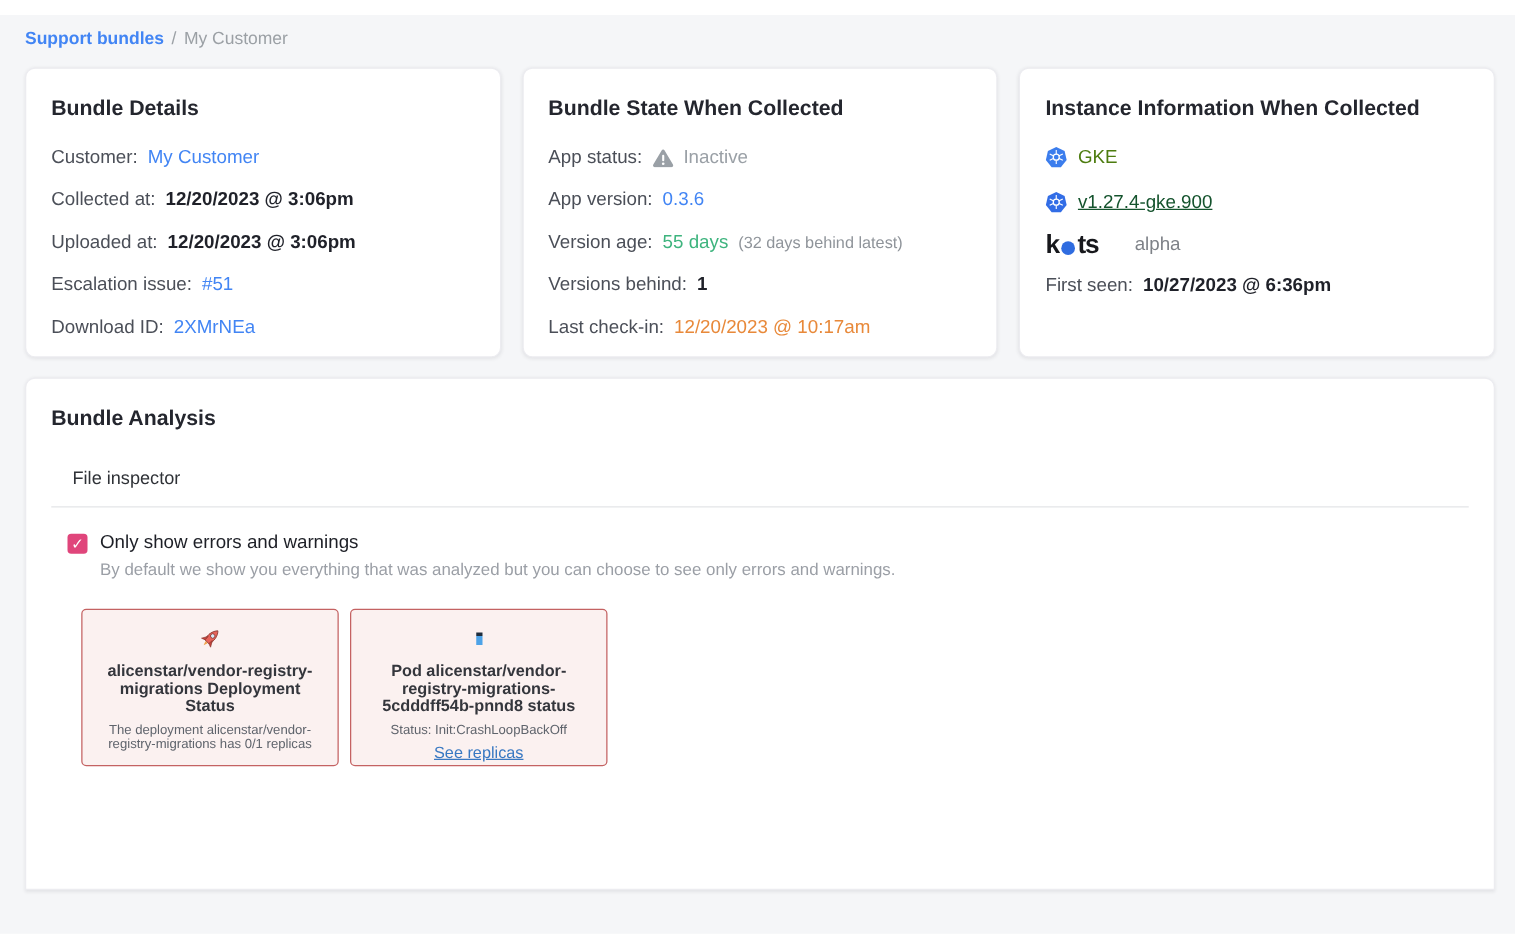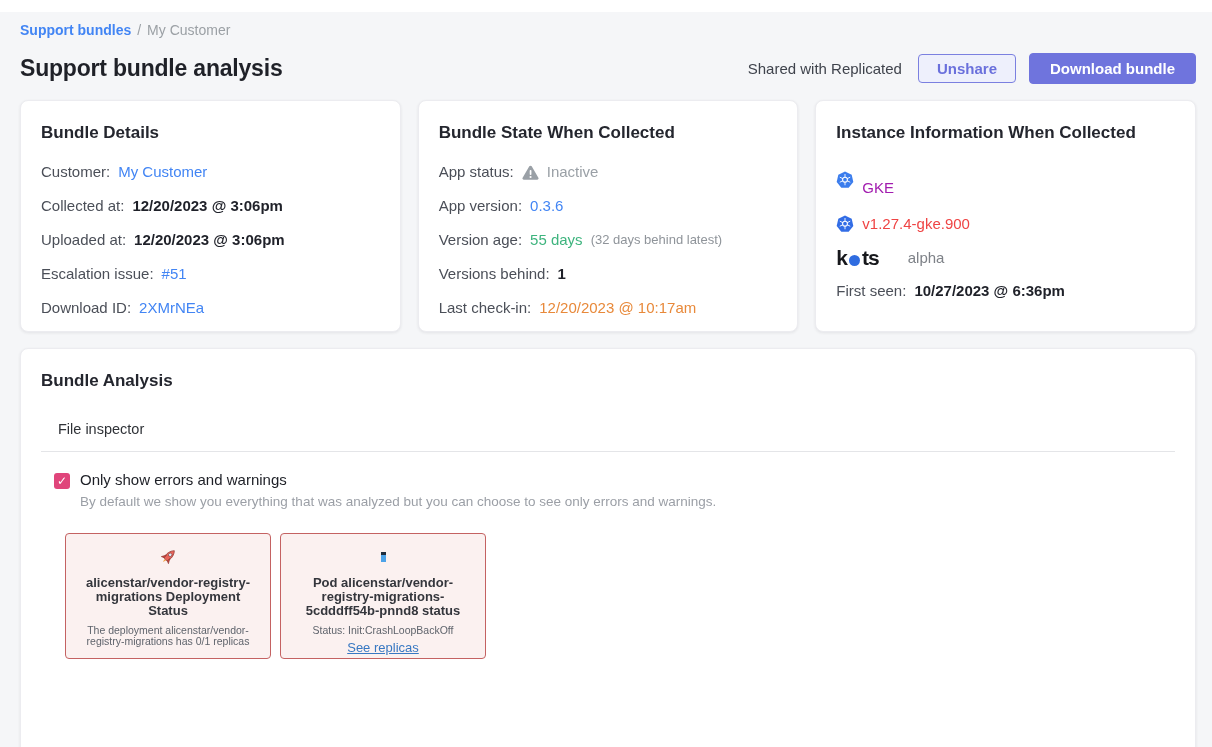--- a/index.html
+++ b/index.html
@@ -92,28 +92,20 @@
 
 <div class="top-strip"></div>
 <div class="page">
 
   <nav class="breadcrumb">
     <a class="bc-link">Support bundles</a>
     <span class="bc-sep">/</span>
     <span class="bc-current">My Customer</span>
   </nav>
 
-  <div class="header-row">
-    <h1 class="page-title">Support bundle analysis</h1>
-    <div class="header-right">
-      <span class="shared-text">Shared with Replicated</span>
-      <button class="btn btn-outline">Unshare</button>
-      <button class="btn btn-primary">Download bundle</button>
-    </div>
-  </div>
 
   <div class="cards-row">
 
     <section class="card">
       <h2>Bundle Details</h2>
       <div class="info-row">
         <span class="lbl">Customer:</span>
         <a class="val-link">My Customer</a>
       </div>
       <div class="info-row">
@@ -173,35 +165,35 @@
           <svg width="18" height="18" viewBox="0 0 24 24">
             <polygon fill="#3b7ded" points="12,0.8 20.9,5.1 23.1,14.7 16.9,22.4 7.1,22.4 0.9,14.7 3.1,5.1"></polygon>
             <g stroke="#ffffff" stroke-width="1.2">
               <line x1="12" y1="4" x2="12" y2="19"></line>
               <line x1="5" y1="8.2" x2="19" y2="15"></line>
               <line x1="19" y1="8.2" x2="5" y2="15"></line>
             </g>
             <circle cx="12" cy="11.6" r="3.2" fill="#3b7ded" stroke="#ffffff" stroke-width="1.4"></circle>
           </svg>
         </span>
-        <span style="color:#a21caf;margin-top:16px;">GKE</span>
+        <span style="color:#4d7c0f;">GKE</span>
       </div>
       <div class="info-row" style="margin-bottom:16px;">
         <span class="icon-k8s">
           <svg width="18" height="18" viewBox="0 0 24 24">
             <polygon fill="#326de6" points="12,0.8 20.9,5.1 23.1,14.7 16.9,22.4 7.1,22.4 0.9,14.7 3.1,5.1"></polygon>
             <g stroke="#ffffff" stroke-width="1.2">
               <line x1="12" y1="4" x2="12" y2="19"></line>
               <line x1="5" y1="8.2" x2="19" y2="15"></line>
               <line x1="19" y1="8.2" x2="5" y2="15"></line>
             </g>
             <circle cx="12" cy="11.6" r="3.2" fill="#326de6" stroke="#ffffff" stroke-width="1.4"></circle>
           </svg>
         </span>
-        <span style="color:#ef4444;">v1.27.4-gke.900</span>
+        <span style="color:#14532d;text-decoration:underline;">v1.27.4-gke.900</span>
       </div>
       <div class="info-row" style="margin-bottom:15px;">
         <span class="kots">
             <span>k</span>
             <span class="kots-o"></span>
             <span>ts</span>
           </span>
         <span class="alpha-tag">alpha</span>
       </div>
       <div class="info-row">

